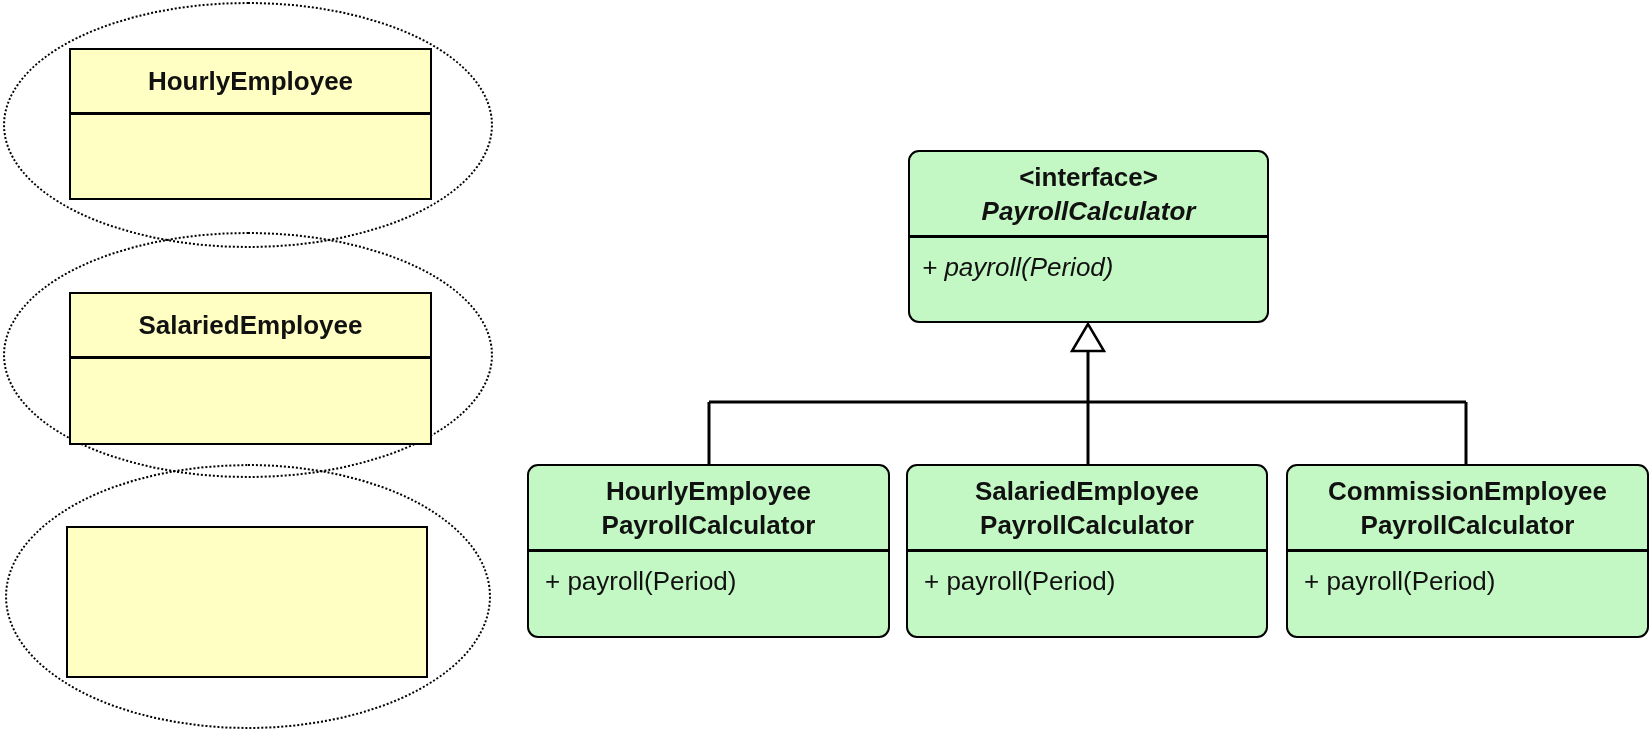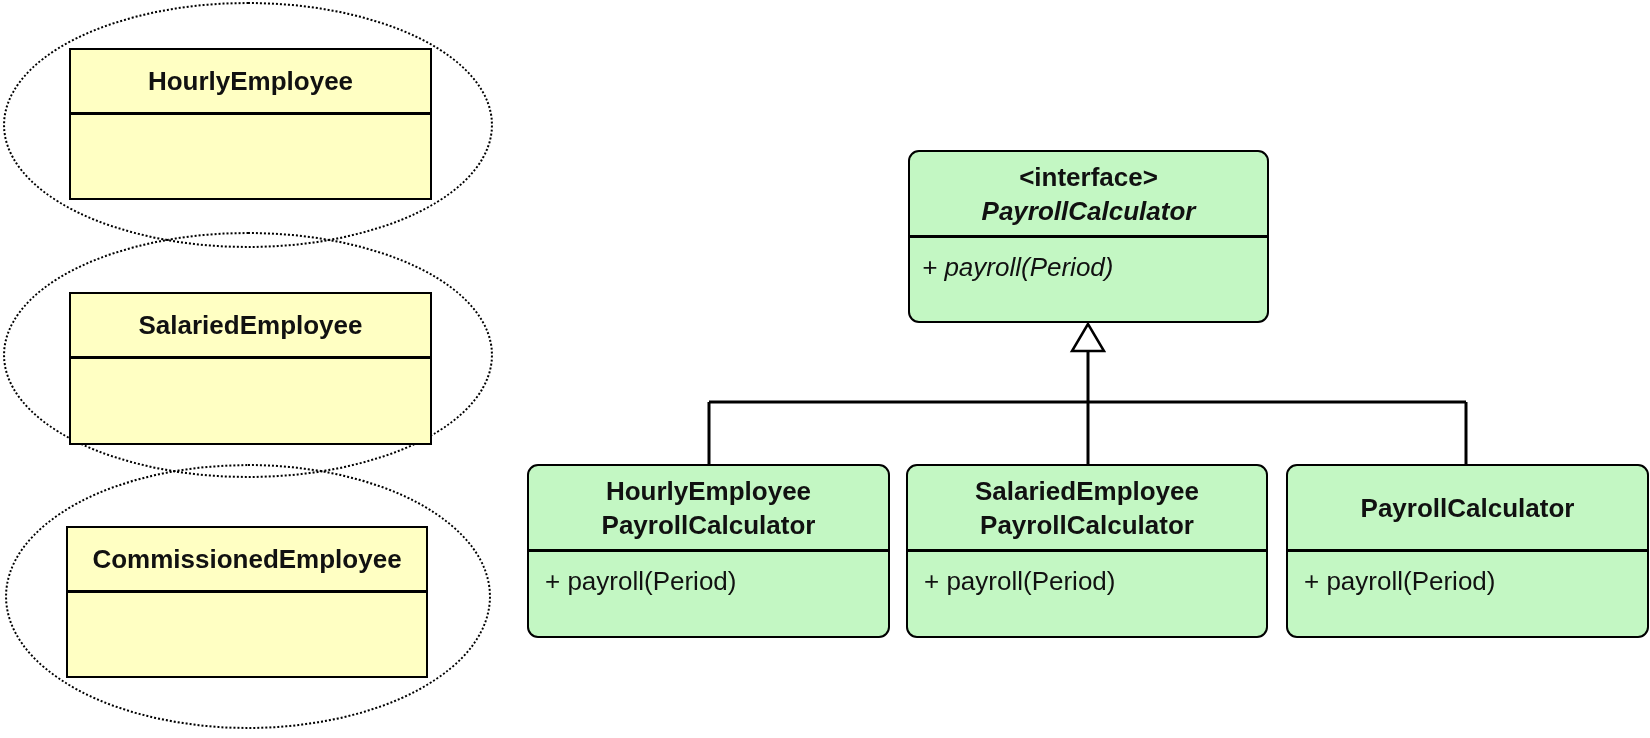--- a/index.html
+++ b/index.html
@@ -96,21 +96,20 @@
     <div class="uml-title">HourlyEmployee</div>
     <div class="uml-body"></div>
   </div>
 
   <div class="uml-class fill-yellow class-salaried">
     <div class="uml-title">SalariedEmployee</div>
     <div class="uml-body"></div>
   </div>
 
   <div class="uml-class fill-yellow class-commissioned">
-    <div class="uml-title">CommissionedEmployee</div>
     <div class="uml-body"></div>
   </div>
 
   <svg class="connectors" viewBox="0 0 1650 738" xmlns="http://www.w3.org/2000/svg">
     <line x1="1088" y1="351" x2="1088" y2="464" stroke="#000000" stroke-width="3"></line>
     <line x1="709" y1="402" x2="1466" y2="402" stroke="#000000" stroke-width="3"></line>
     <line x1="709" y1="402" x2="709" y2="464" stroke="#000000" stroke-width="3"></line>
     <line x1="1466" y1="402" x2="1466" y2="465" stroke="#000000" stroke-width="3"></line>
     <polygon points="1088,324 1072,351 1104,351" fill="#ffffff" stroke="#000000" stroke-width="2.5"></polygon>
   </svg>
@@ -134,18 +133,19 @@
   <div class="uml-class fill-green impl-box impl-salaried">
     <div class="uml-title">
       <div>SalariedEmployee</div>
       <div>PayrollCalculator</div>
     </div>
     <div class="uml-body">+ payroll(Period)</div>
   </div>
 
   <div class="uml-class fill-green impl-box impl-commission">
     <div class="uml-title">
+      <div>CommissionEmployee</div>
       <div>PayrollCalculator</div>
     </div>
     <div class="uml-body">+ payroll(Period)</div>
   </div>
 
 </div>
 
 </body></html>

